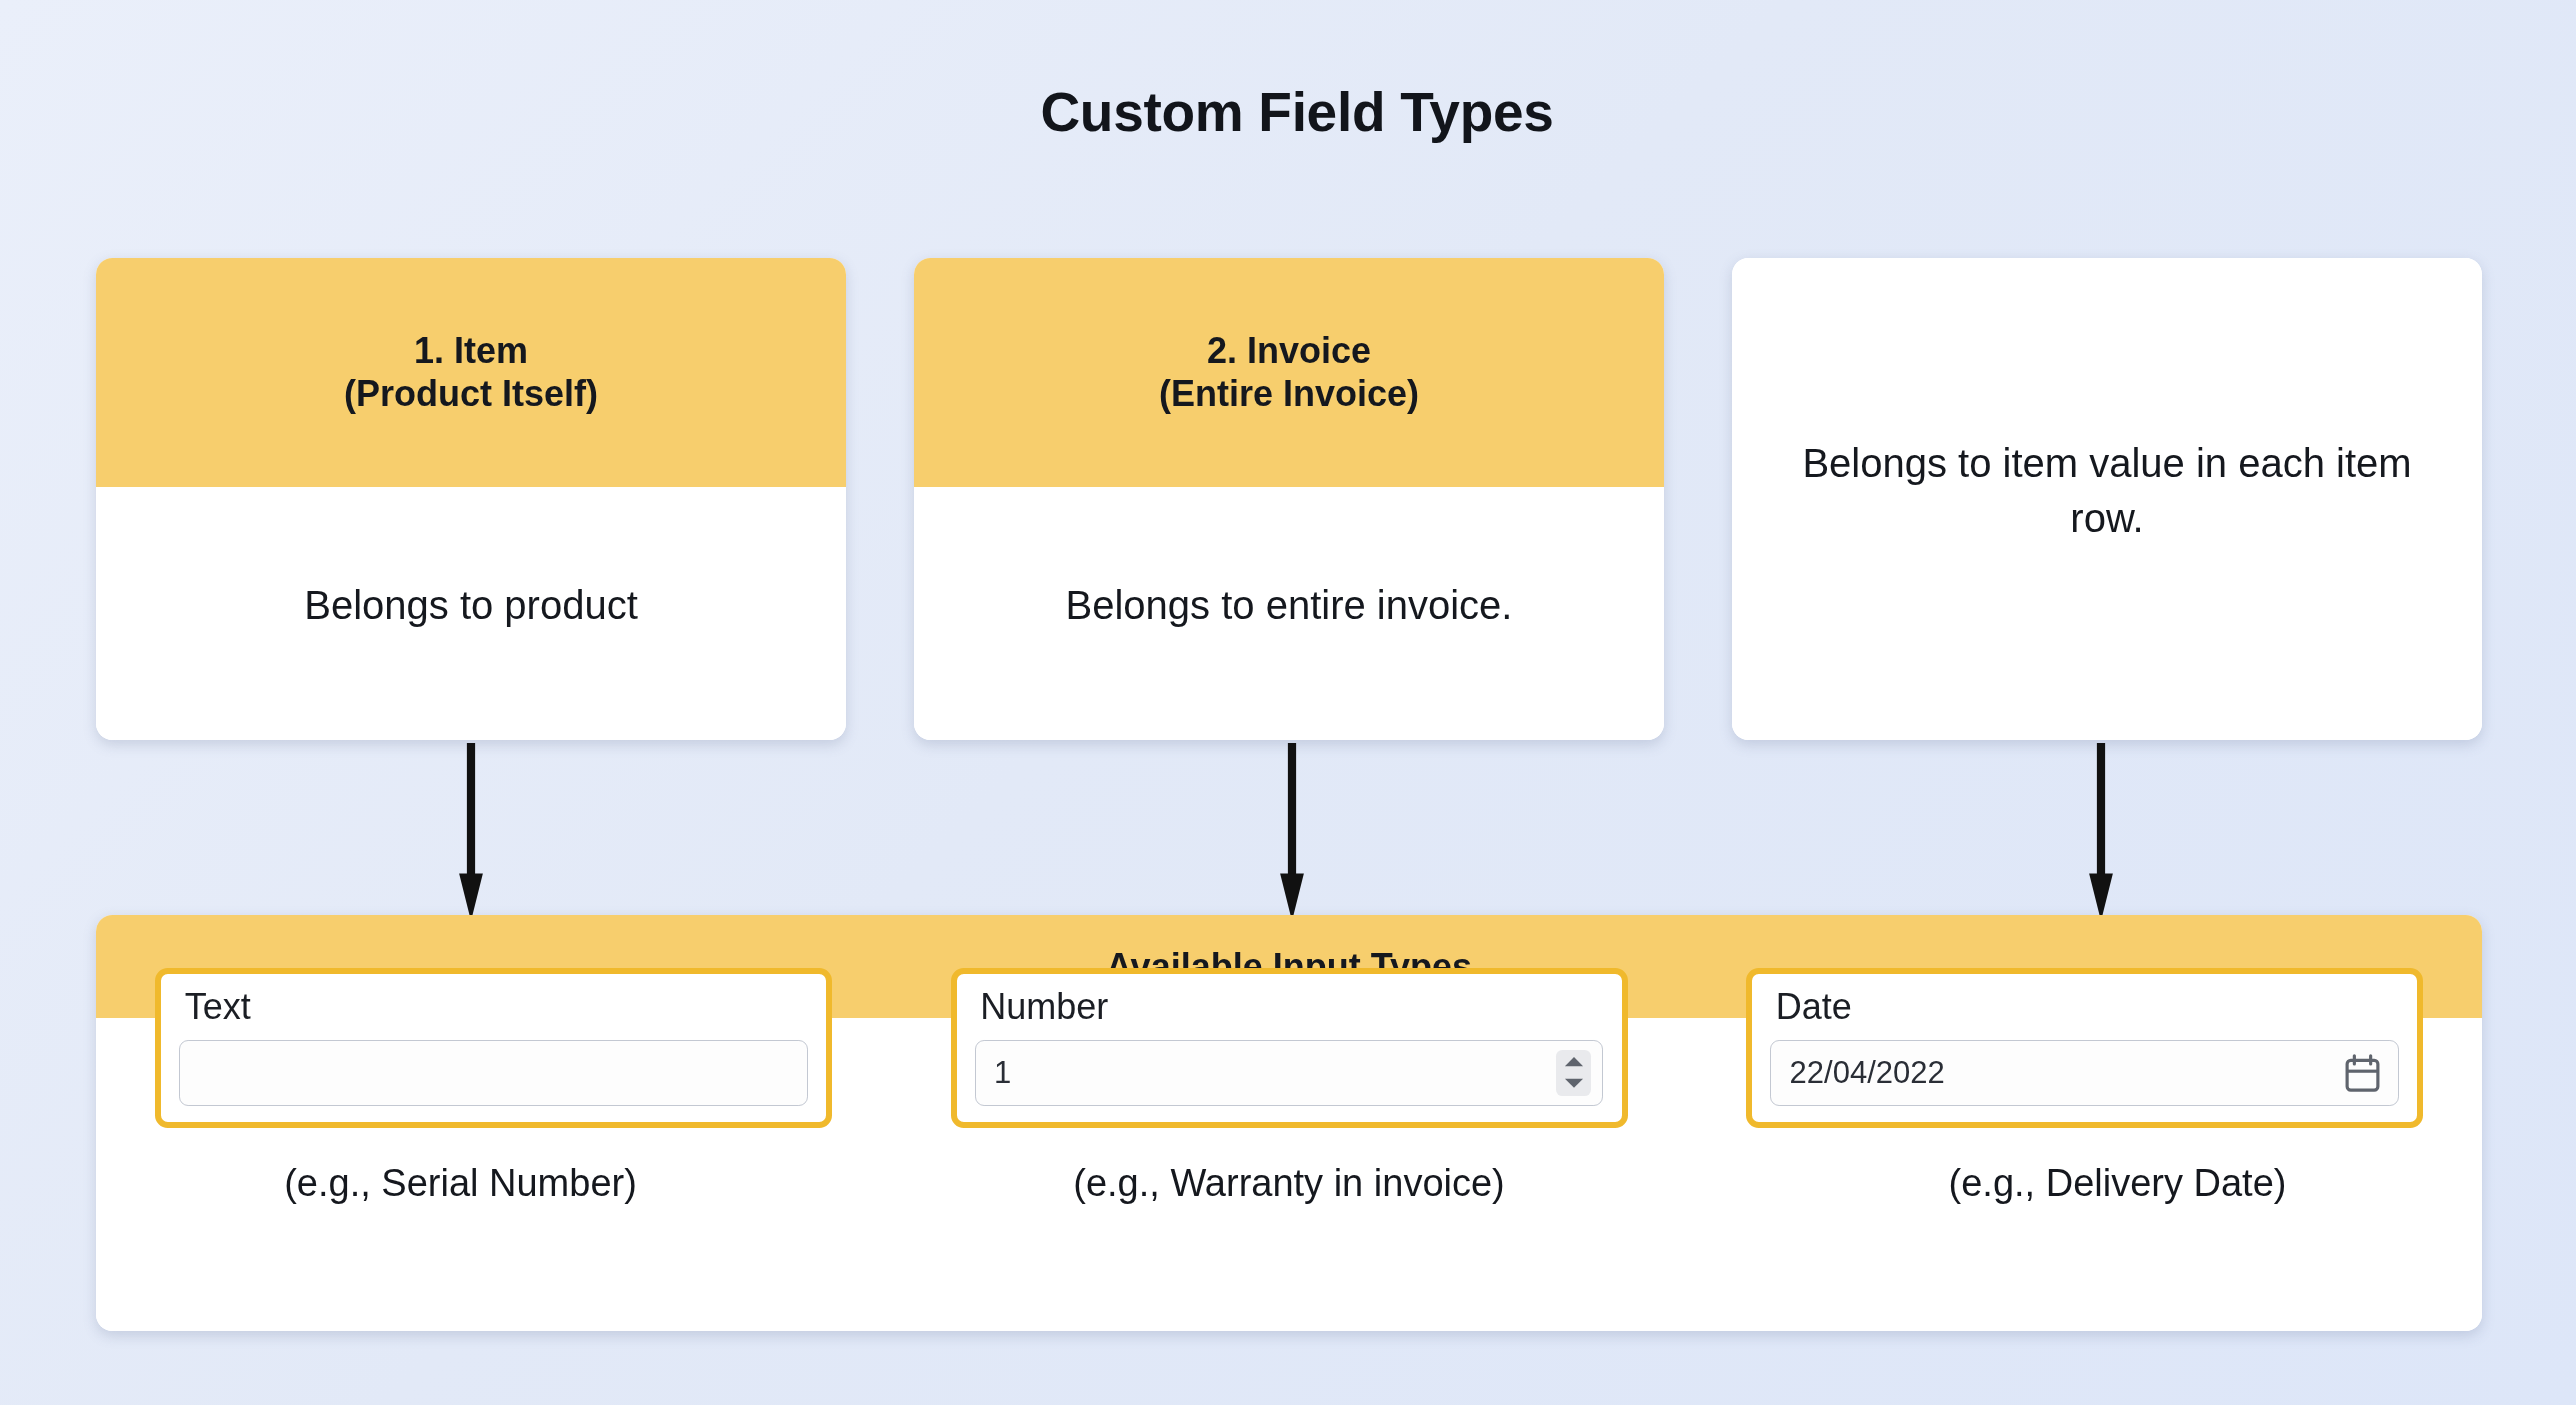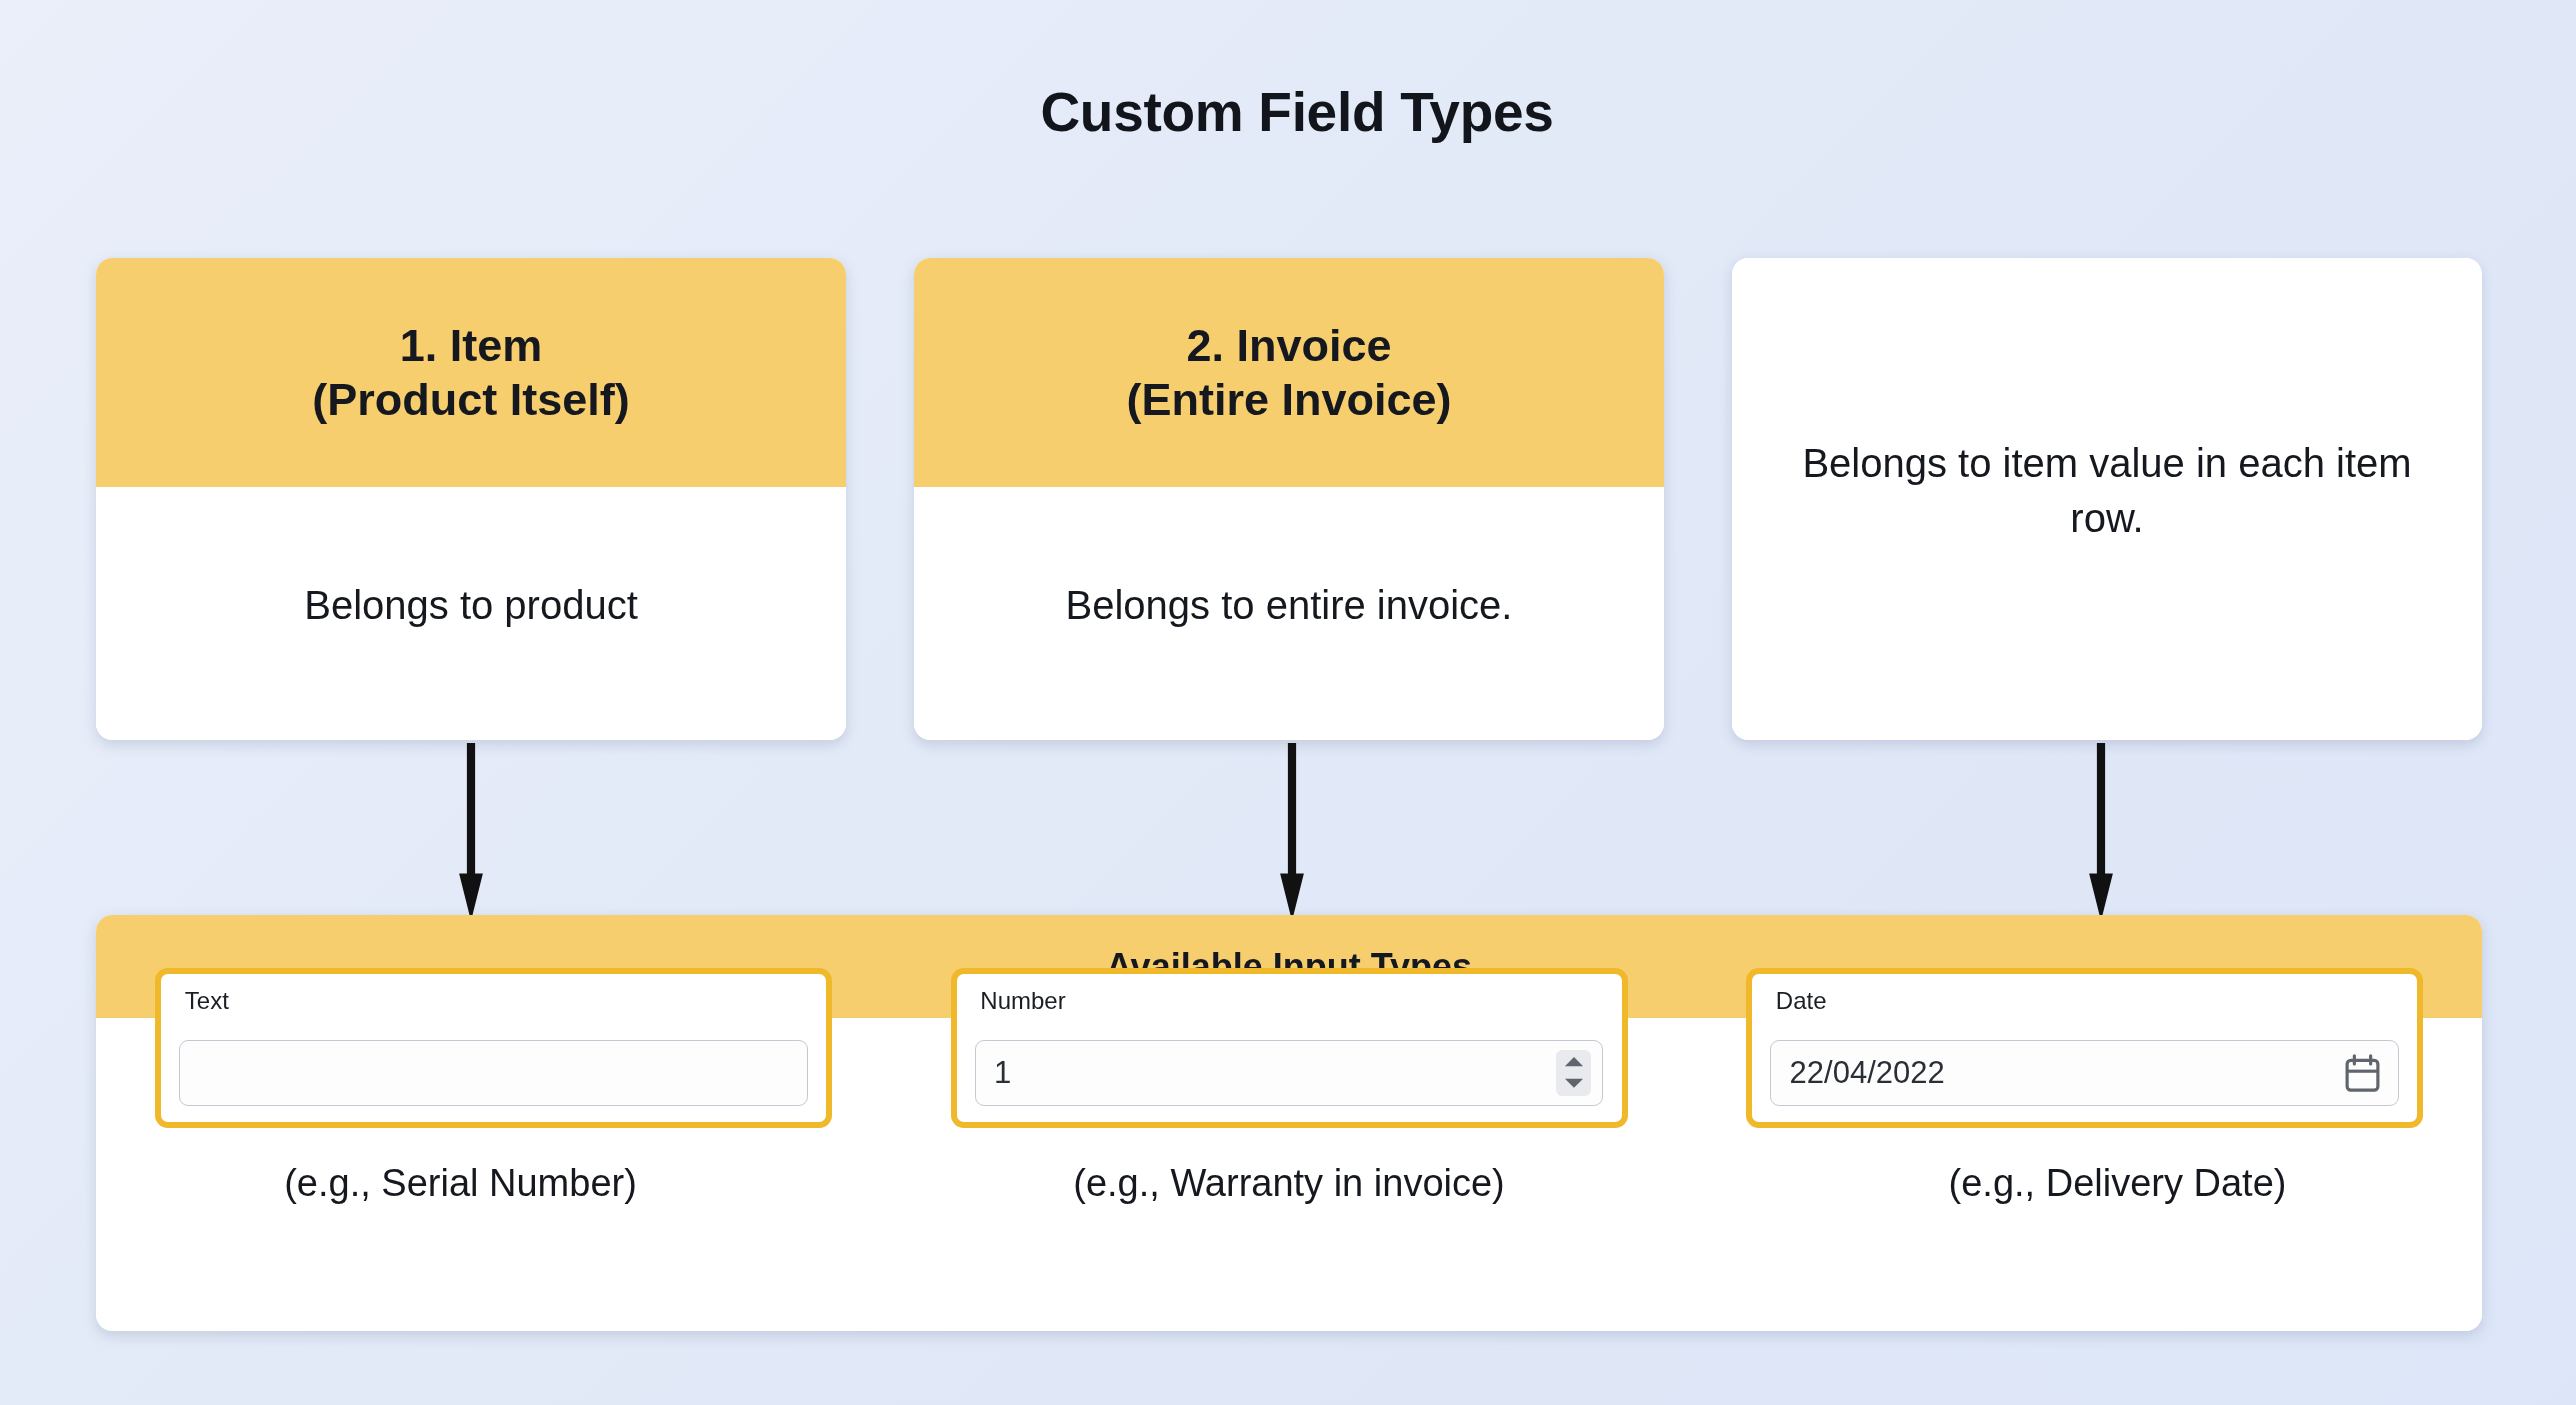--- a/index.html
+++ b/index.html
@@ -59,21 +59,21 @@
     background: #f7ce6d;
     height: 229px;
     display: flex;
     flex-direction: column;
     align-items: center;
     justify-content: center;
     padding: 0 14.6px;
     box-sizing: border-box;
   }
   .card-header-line {
-    font-size: 45px;
+    font-size: 36px;
     font-weight: bold;
     color: #15181e;
     line-height: 1.18;
     text-align: center;
     white-space: nowrap;
   }
   .card-body {
     flex: 1;
     background: #ffffff;
     display: flex;
@@ -146,21 +146,21 @@
     border: 6.4px solid #f0b92c;
     border-radius: 12.8px;
     background: #ffffff;
     box-sizing: border-box;
     padding: 14.6px 18.3px 16.5px;
     display: flex;
     flex-direction: column;
     justify-content: space-between;
   }
   .field-label {
-    font-size: 24px;
+    font-size: 36px;
     color: #1b1e24;
     line-height: 1;
     padding-left: 5.5px;
   }
   .field-control {
     position: relative;
     height: 66px;
     border: 1.8px solid #c3c8d2;
     border-radius: 9.1px;
     background: #fdfdfd;

